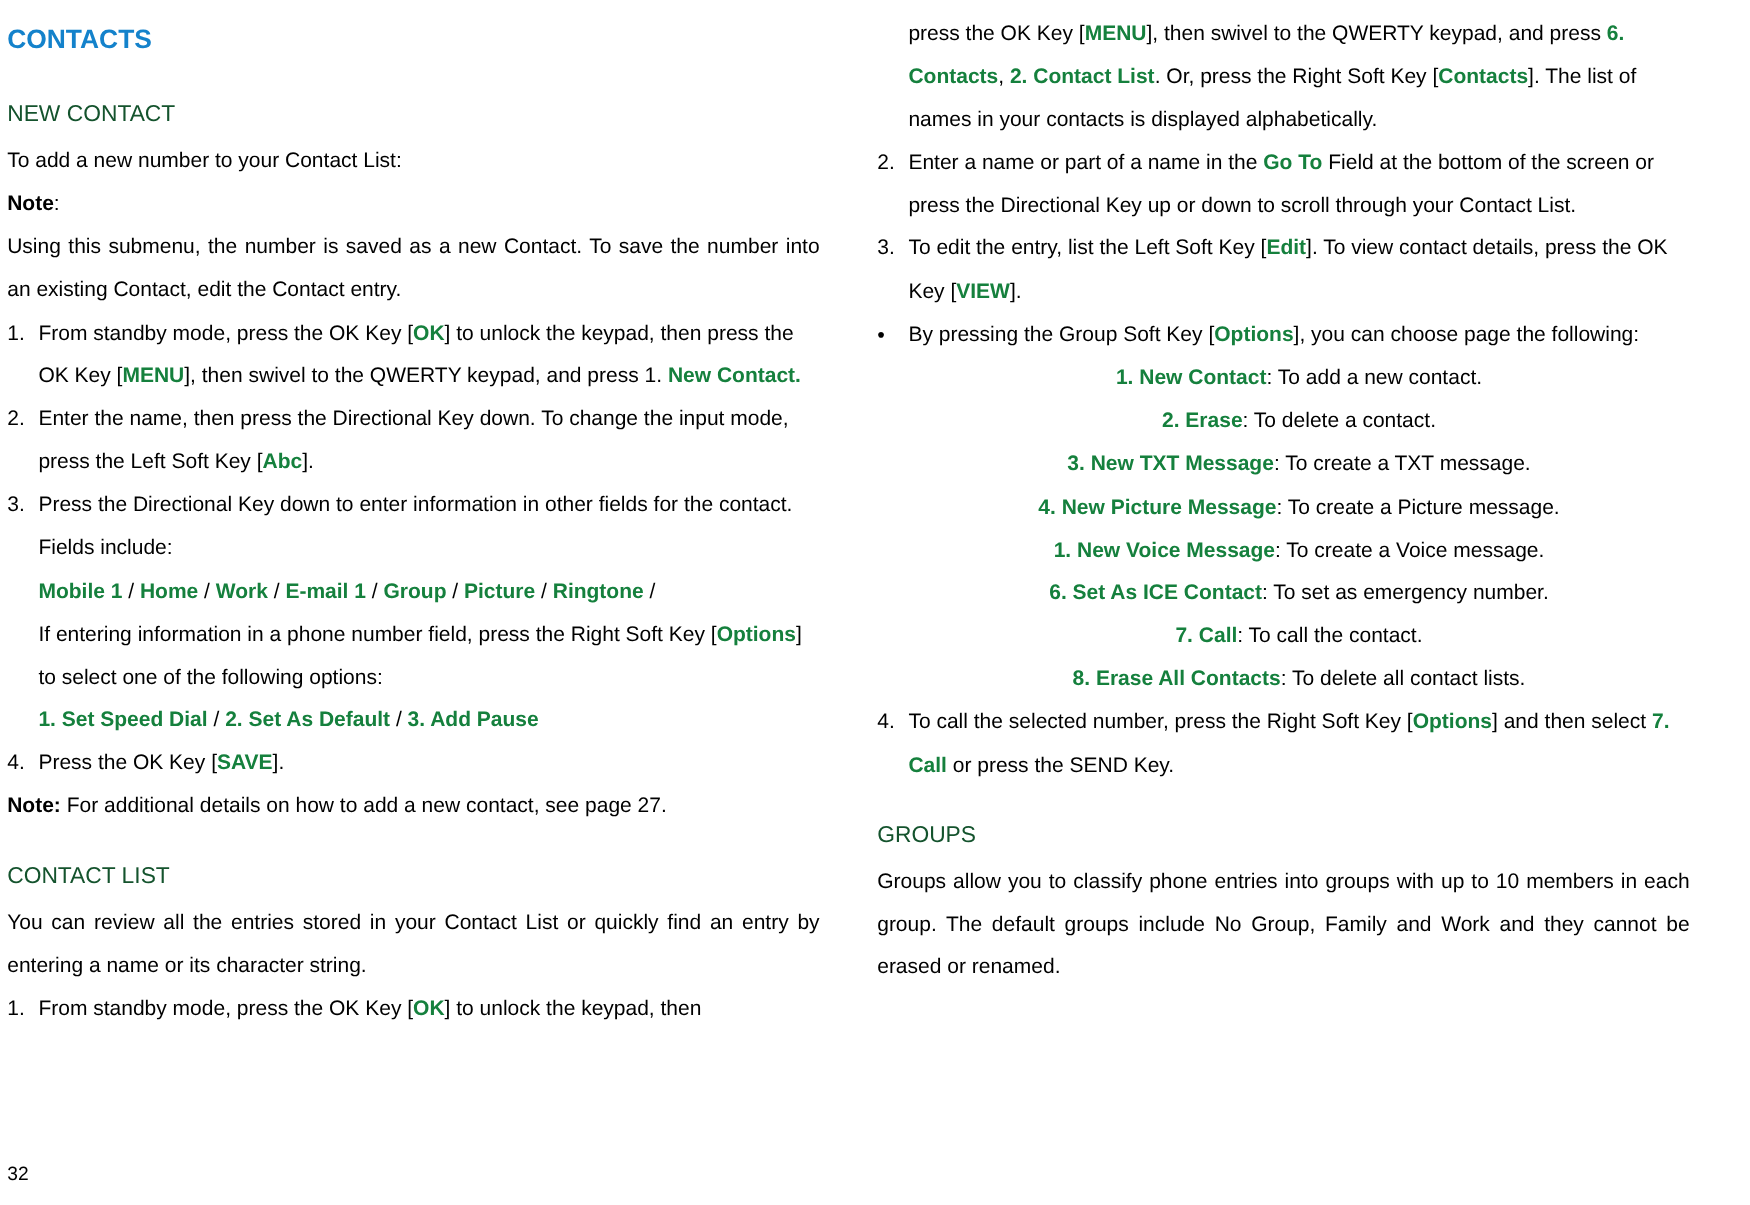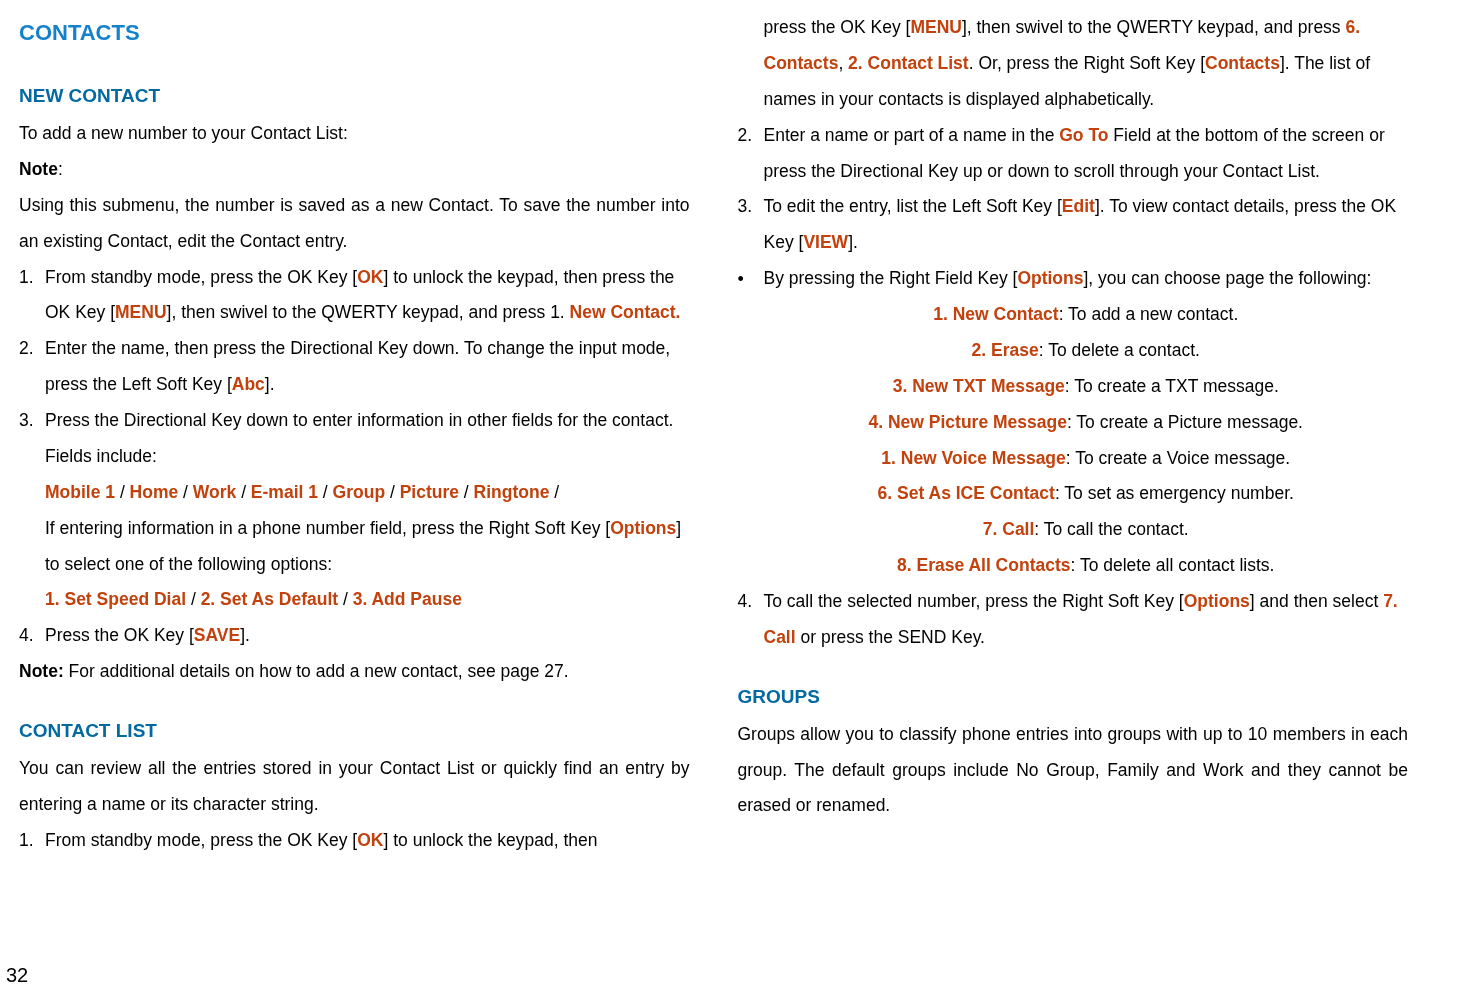--- a/index.html
+++ b/index.html
@@ -10,55 +10,54 @@
     background: #fff;
     width: 1458px;
     height: 1004px;
     position: relative;
     line-height: 2.05;
   }
   .page {
     display: flex;
     padding: 10px 50px 0 6px;
     gap: 48px;
-    margin-left: 13px;
   }
   .col {
     flex: 1;
     min-width: 0;
   }
   .h-title {
     color: #1482cb;
     font-weight: bold;
     font-size: 22px;
     margin-bottom: 14px;
   }
   .h-sub {
-    color: #0369a1;
-    font-weight: bold;
+    color: #14532d;
+    font-weight: normal;
     font-size: 19px;
     margin-top: 22px;
     margin-bottom: 0px;
   }
-  .blue { color: #c2410c; font-weight: bold; }
+  .blue { color: #15803d; font-weight: bold; }
   .bold { font-weight: bold; }
   .justify { text-align: justify; }
   .indent { padding-left: 26px; }
   .li-row { display: flex; }
   .li-num { width: 26px; flex-shrink: 0; }
   .li-body { flex: 1; }
   .bullet-row { display: flex; }
   .bullet { width: 26px; flex-shrink: 0; font-size: 18px; }
   .bullet-body { flex: 1; }
   .option-line { padding-left: 0; text-align: center; }
   .page-num {
     position: absolute;
     bottom: 8px;
     left: 6px;
-    font-size: 20px;
+    font-size: 16px;
   }
 </style>
 </head>
 <body>
 
 <div class="page">
 
   <div class="col">
     <div class="h-title">CONTACTS</div>
 
@@ -112,21 +111,21 @@
     </div>
 
     <div class="li-row">
       <div class="li-num">3.</div>
       <div class="li-body"><span>To edit the entry, list the Left Soft Key [</span><span class="blue">Edit</span><span>]. To view contact details, press the OK Key [</span><span class="blue">VIEW</span><span>].</span></div>
     </div>
 
     <div class="bullet-row">
       <div class="bullet">•</div>
       <div class="bullet-body">
-        <div class="justify"><span>By pressing the Right Field Key [</span><span class="blue">Options</span><span>], you can choose page the following:</span></div>
+        <div class="justify"><span>By pressing the Group Soft Key [</span><span class="blue">Options</span><span>], you can choose page the following:</span></div>
         <div class="option-line"><span class="blue">1. New Contact</span><span>: To add a new contact.</span></div>
         <div class="option-line"><span class="blue">2. Erase</span><span>: To delete a contact.</span></div>
         <div class="option-line"><span class="blue">3. New TXT Message</span><span>: To create a TXT message.</span></div>
         <div class="option-line"><span class="blue">4. New Picture Message</span><span>: To create a Picture message.</span></div>
         <div class="option-line"><span class="blue">1. New Voice Message</span><span>: To create a Voice message.</span></div>
         <div class="option-line"><span class="blue">6. Set As ICE Contact</span><span>: To set as emergency number.</span></div>
         <div class="option-line"><span class="blue">7. Call</span><span>: To call the contact.</span></div>
         <div class="option-line"><span class="blue">8. Erase All Contacts</span><span>: To delete all contact lists.</span></div>
       </div>
     </div>

